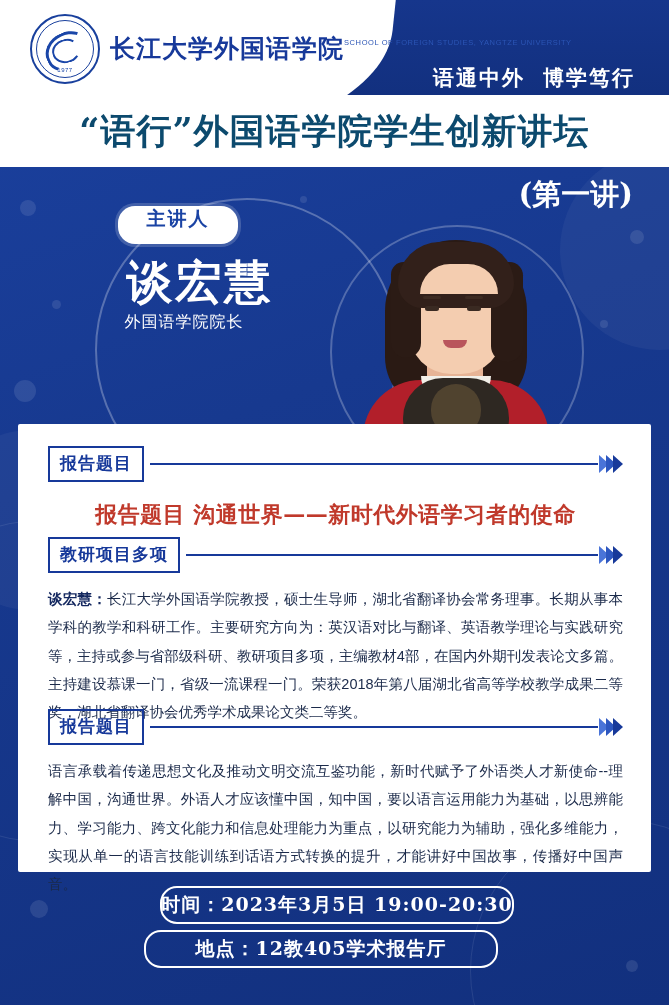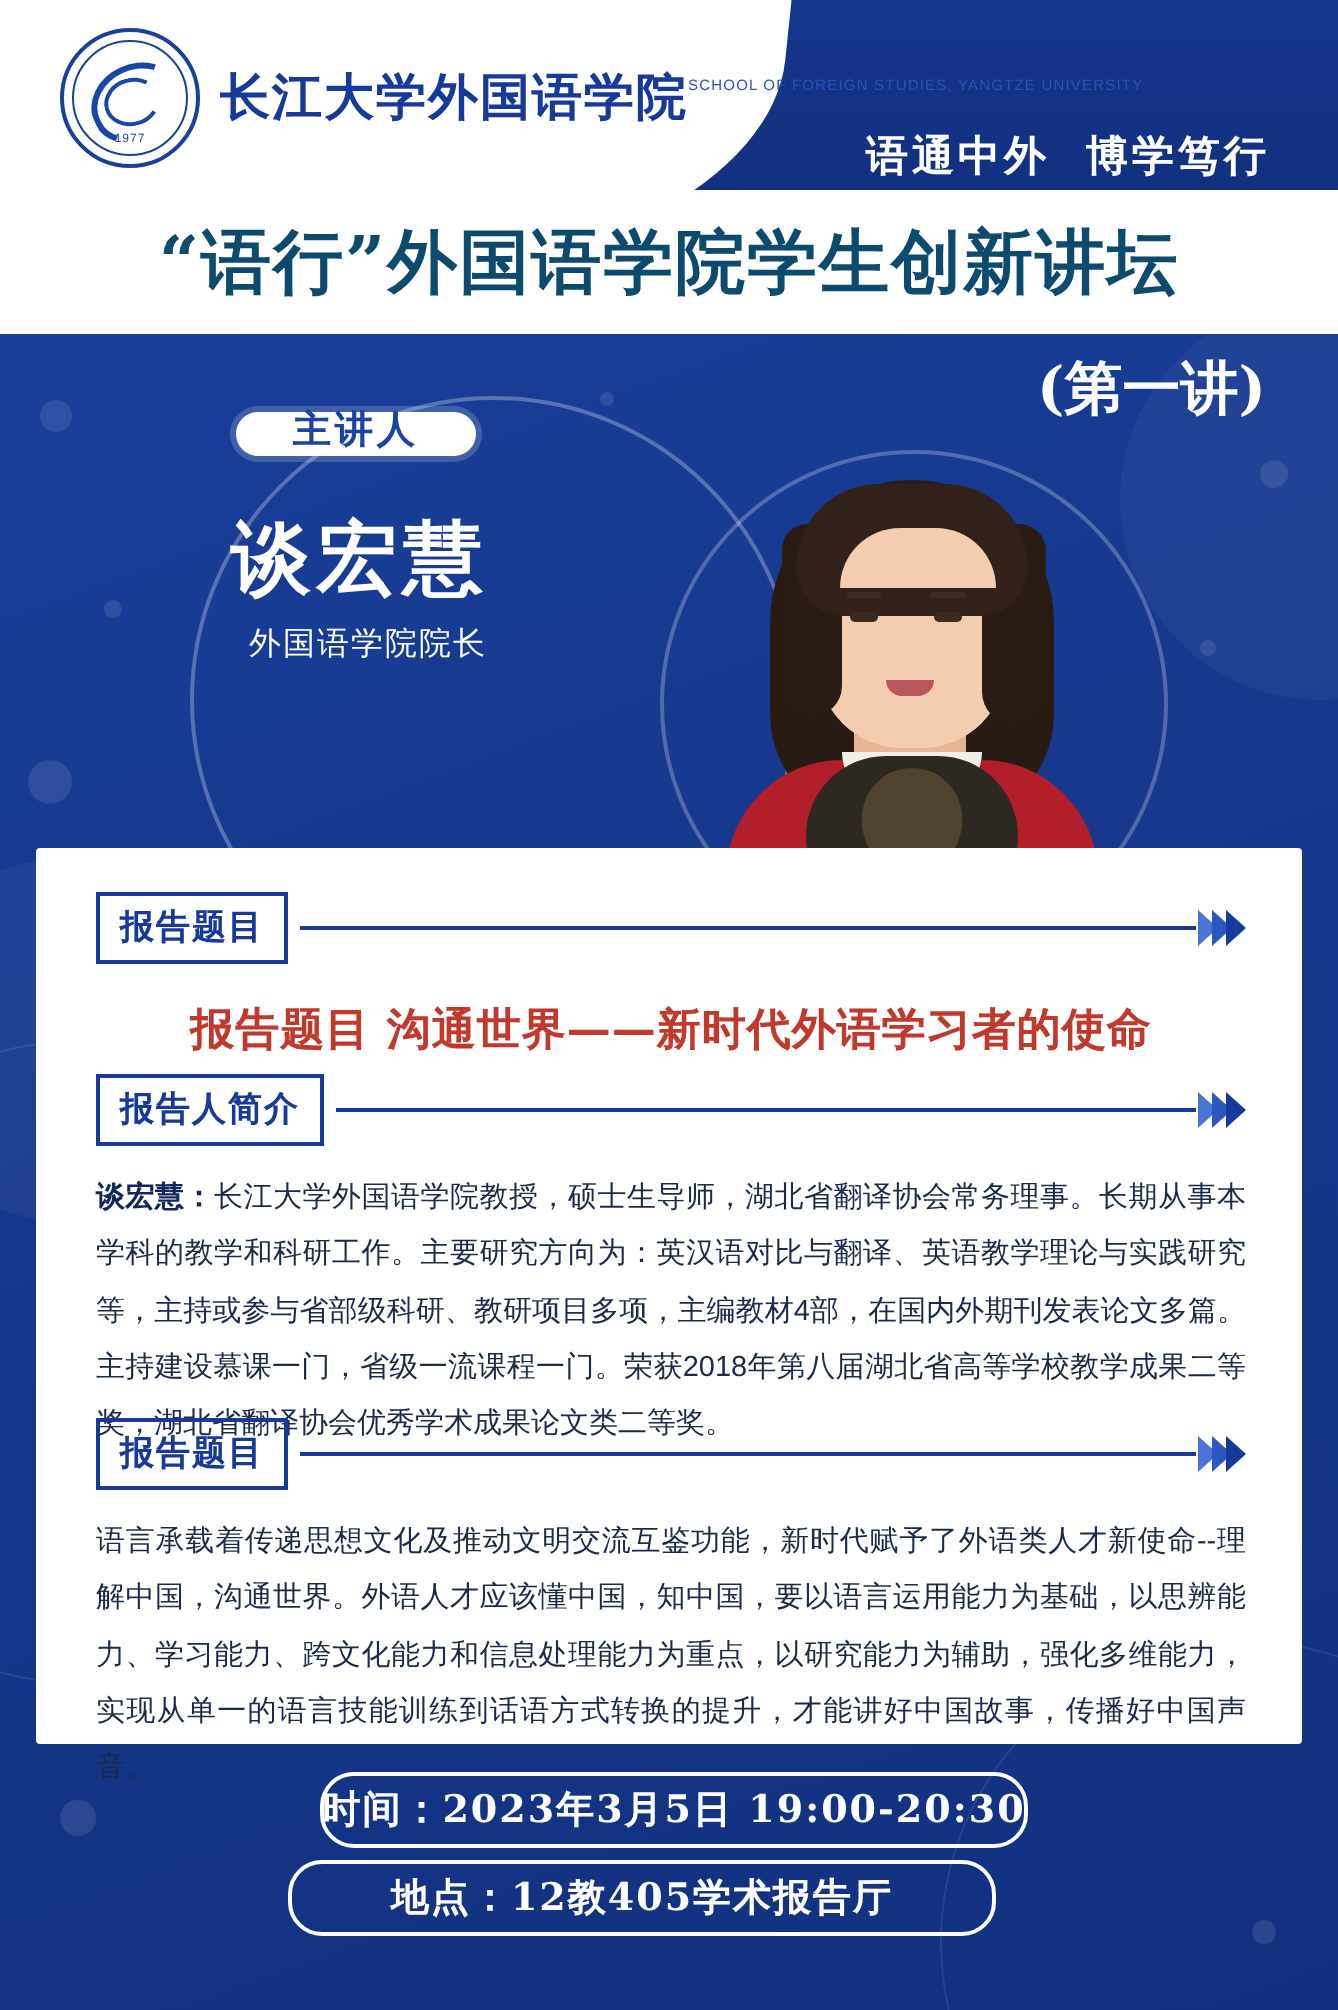--- a/index.html
+++ b/index.html
@@ -164,44 +164,44 @@
     font-family: "DejaVu Serif", serif;
     font-weight: bold;
     font-size: 29px;
     color: #ffffff;
   }
 
   
   .speaker-badge {
     position: absolute;
     left: 118px; top: 206px;
-    width: 120px; height: 22px;
+    width: 120px; height: 38px;
     border-radius: 17px;
     background: #ffffff;
     display: flex;
-    align-items: flex-end;
+    align-items: flex-start;
     justify-content: center;
     box-shadow: 0 0 0 3px rgba(255,255,255,0.18);
   }
   .speaker-badge-text {
     font-family: "DejaVu Serif", serif;
     font-weight: bold;
     font-size: 19px;
     color: #1a43a4;
     letter-spacing: 2px;
   }
   .speaker-name {
     position: absolute;
-    left: 100px;
+    left: 120px;
     top: 252px;
     width: 160px;
     text-align: center;
     font-family: "DejaVu Serif", serif;
     font-weight: bold;
-    font-size: 40px;
+    font-size: 46px;
     color: #ffffff;
     letter-spacing: 3px;
   }
   .speaker-title {
     position: absolute;
     left: 104px;
     top: 312px;
     width: 160px;
     text-align: center;
     font-size: 16px;
@@ -514,21 +514,21 @@
           <div class="chev c1"></div>
           <div class="chev c2"></div>
           <div class="chev c3"></div>
         </div>
       </div>
       <div class="topic-text">报告题目  沟通世界——新时代外语学习者的使命</div>
     </div>
 
     <div class="section" style="top:113px;">
       <div class="sec-head">
-        <div class="sec-label">报告人简介</div>
+        <div class="sec-label">教研项目多项</div>
         <div class="sec-rule"></div>
         <div class="chevrons">
           <div class="chev c1"></div>
           <div class="chev c2"></div>
           <div class="chev c3"></div>
         </div>
       </div>
       <div class="body-text"><b>谈宏慧：</b><span>长江大学外国语学院教授，硕士生导师，湖北省翻译协会常务理事。长期从事本学科的教学和科研工作。主要研究方向为：英汉语对比与翻译、英语教学理论与实践研究等，主持或参与省部级科研、教研项目多项，主编教材4部，在国内外期刊发表论文多篇。主持建设慕课一门，省级一流课程一门。荣获2018年第八届湖北省高等学校教学成果二等奖，湖北省翻译协会优秀学术成果论文类二等奖。</span></div>
     </div>
 

